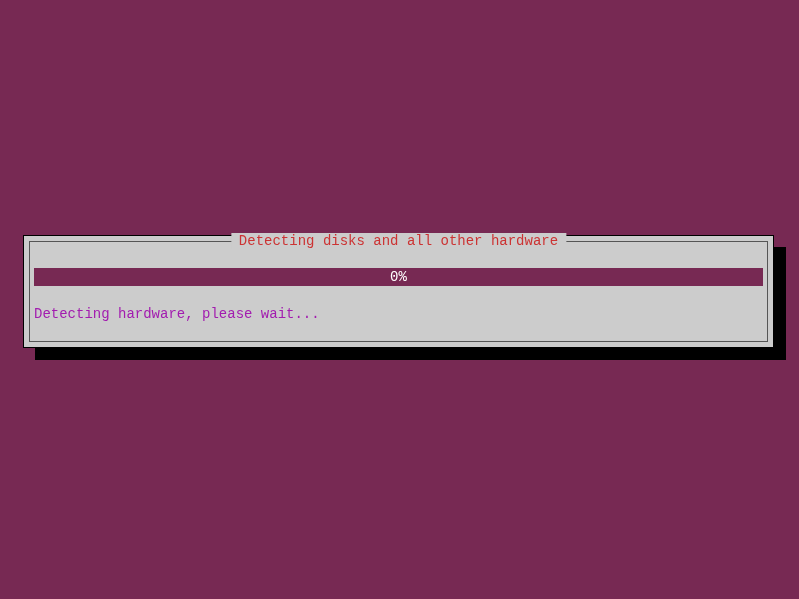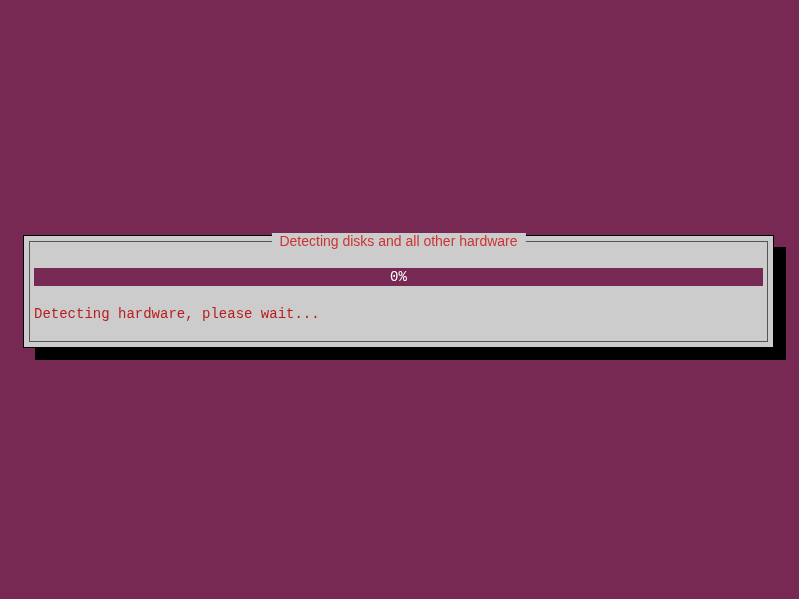--- a/index.html
+++ b/index.html
@@ -43,21 +43,21 @@
     }
     .dialog-title {
       position: absolute;
       top: -9px;
       left: 50%;
       transform: translateX(-50%);
       background-color: #cccccc;
       padding: 0 8px;
       color: #cc3333;
       white-space: nowrap;
-      font-family: Liberation Sans, sans-serif;
+      font-family: Liberation Mono, monospace;
       font-size: 14px;
     }
     .progress-container {
       position: absolute;
       left: 10px;
       right: 10px;
       top: 32px;
       height: 18px;
       background-color: #772953;
       display: flex;
@@ -66,21 +66,21 @@
     }
     .progress-label {
       color: #ffffff;
       font-family: "Courier New", monospace;
       font-size: 14px;
     }
     .status-text {
       position: absolute;
       left: 10px;
       top: 70px;
-      color: #b91c1c;
+      color: #a21caf;
       font-family: "Courier New", monospace;
       font-size: 14px;
     }
   </style>
 </head>
 <body>
 
 <div class="dialog-shadow"></div>
 
 <div class="dialog">

